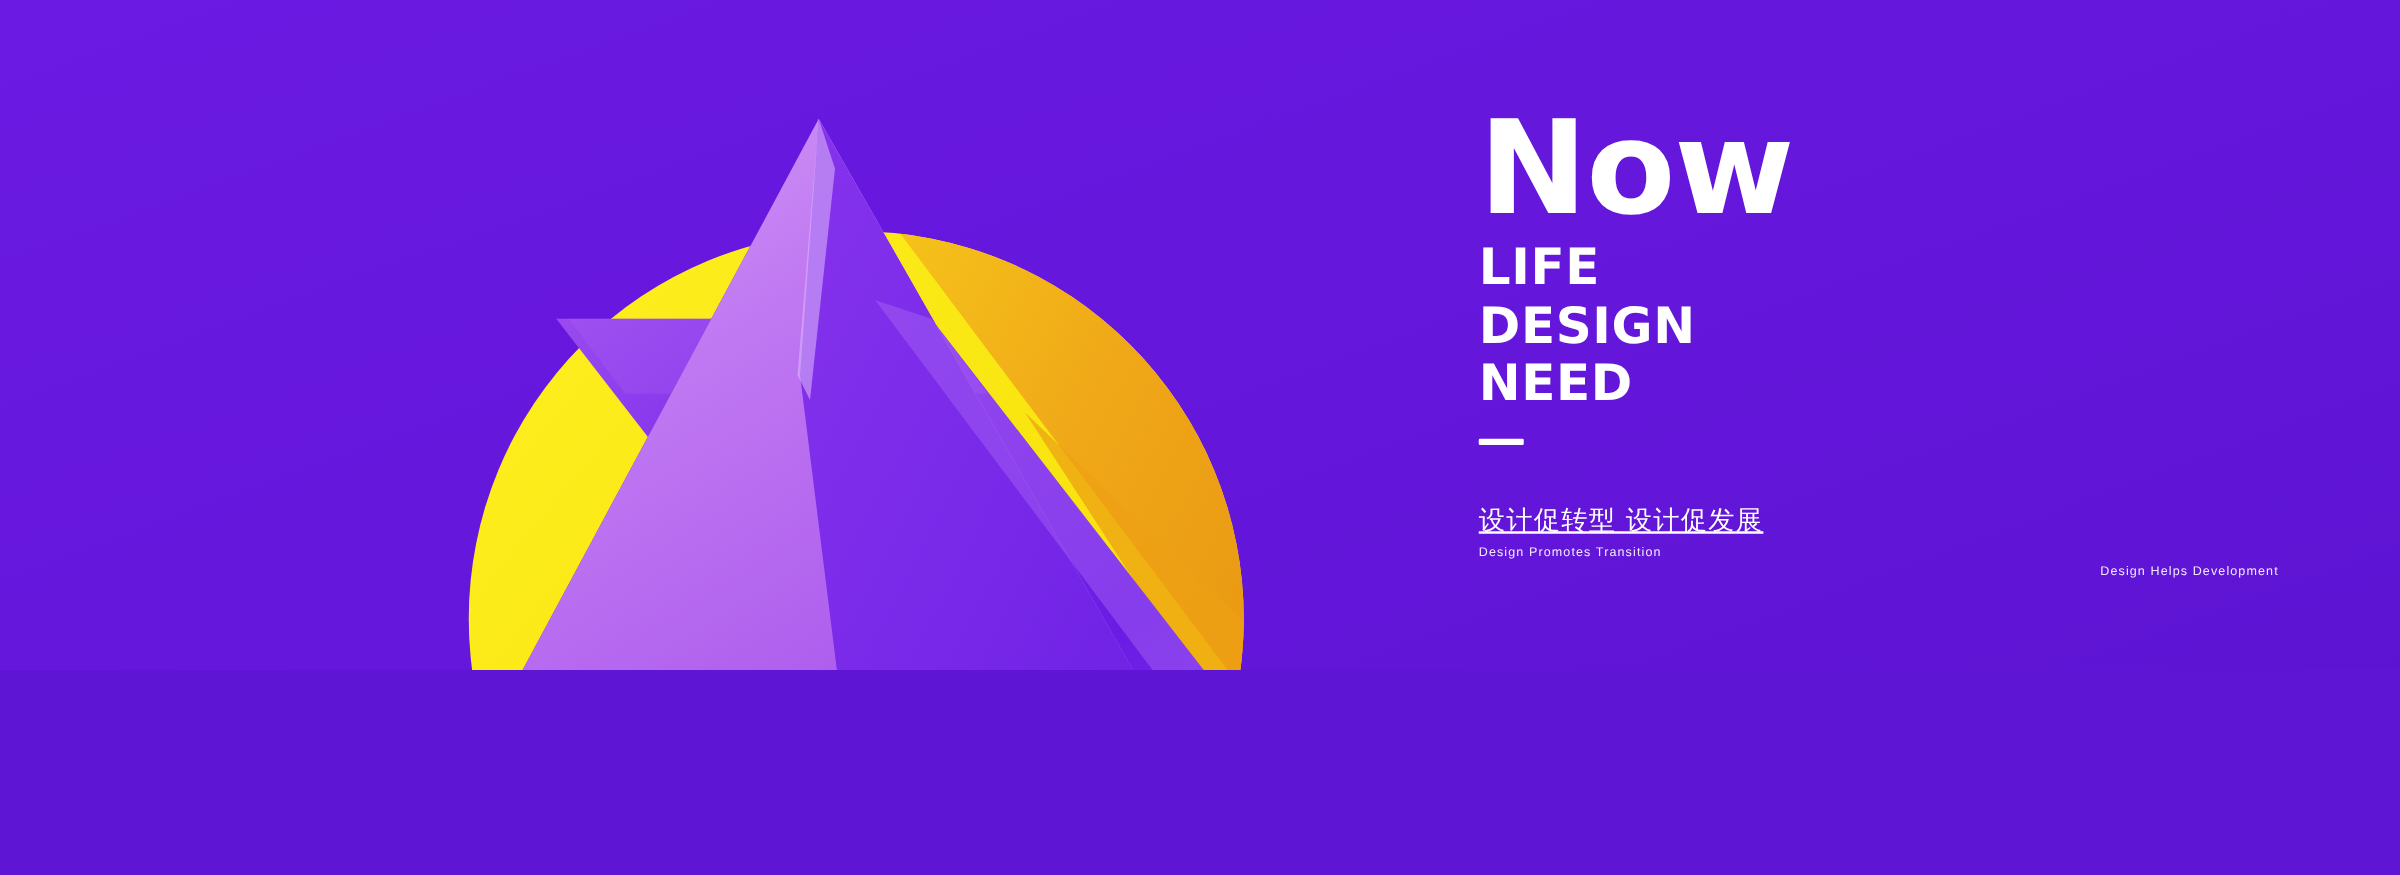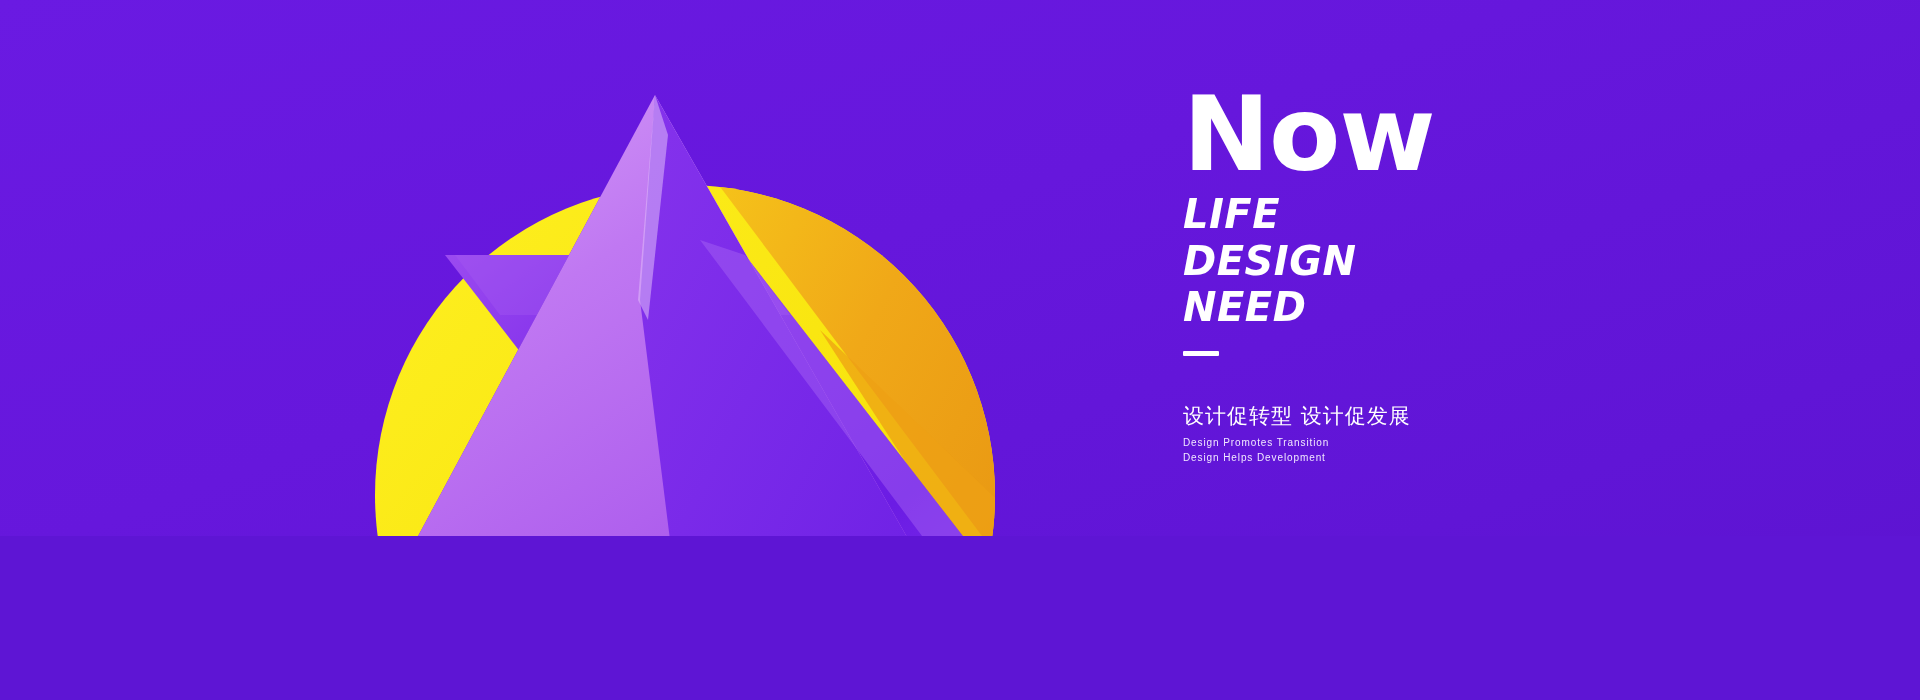--- a/index.html
+++ b/index.html
@@ -43,48 +43,48 @@
     font-family: "DejaVu Sans", "Liberation Sans", sans-serif;
   }
   .stack-line {
     font-size: 40px;
     line-height: 1.08;
     font-weight: 700;
     letter-spacing: 0.5px;
     margin: 0 0 3px 0;
     color: #FFFFFF;
     font-family: "DejaVu Sans", "Liberation Sans", sans-serif;
-    font-style: italic;
   }
   .rule {
     width: 36px;
     height: 5px;
     background: #FFFFFF;
     margin: 22px 0 0 0;
     border: 0;
     border-radius: 1px;
   }
   .cn-tagline {
     font-size: 21px;
     line-height: 1.2;
     letter-spacing: 1px;
     margin: 48px 0 0 0;
     color: #FFFFFF;
     font-weight: 400;
     font-family: "DejaVu Sans", "Liberation Sans", sans-serif;
+    text-decoration: underline;
   }
   .en-tagline {
     font-size: 10px;
     line-height: 1.25;
     letter-spacing: 0.9px;
     margin: 8px 0 0 0;
     color: #F2E9FF;
     font-weight: 400;
   }
-  .en-tagline + .en-tagline { margin-top: 2px; }
+  .en-tagline + .en-tagline { margin-top: 2px; text-align: right; }
 </style>
 </head>
 <body>
 
 <div id="banner">
 
   <svg id="art" viewBox="0 0 1920 700" preserveAspectRatio="none" xmlns="http://www.w3.org/2000/svg">
     <defs>
 
       <linearGradient id="bgGrad" x1="0" y1="0" x2="1" y2="1">

